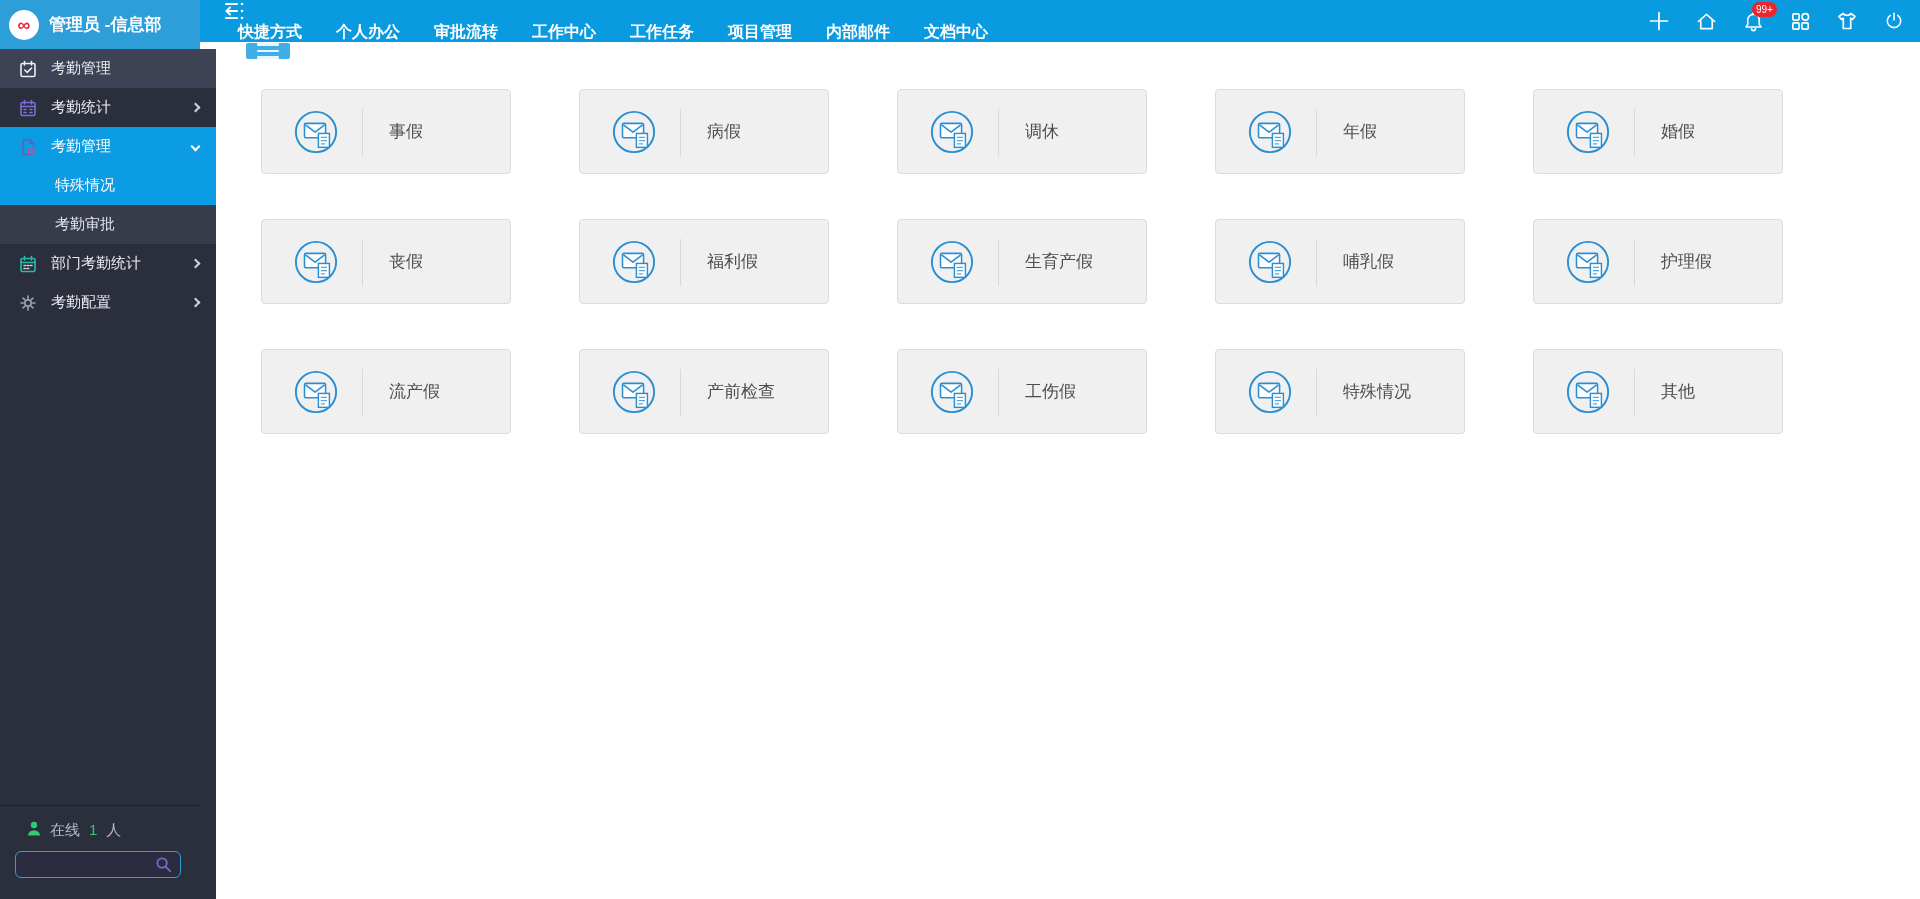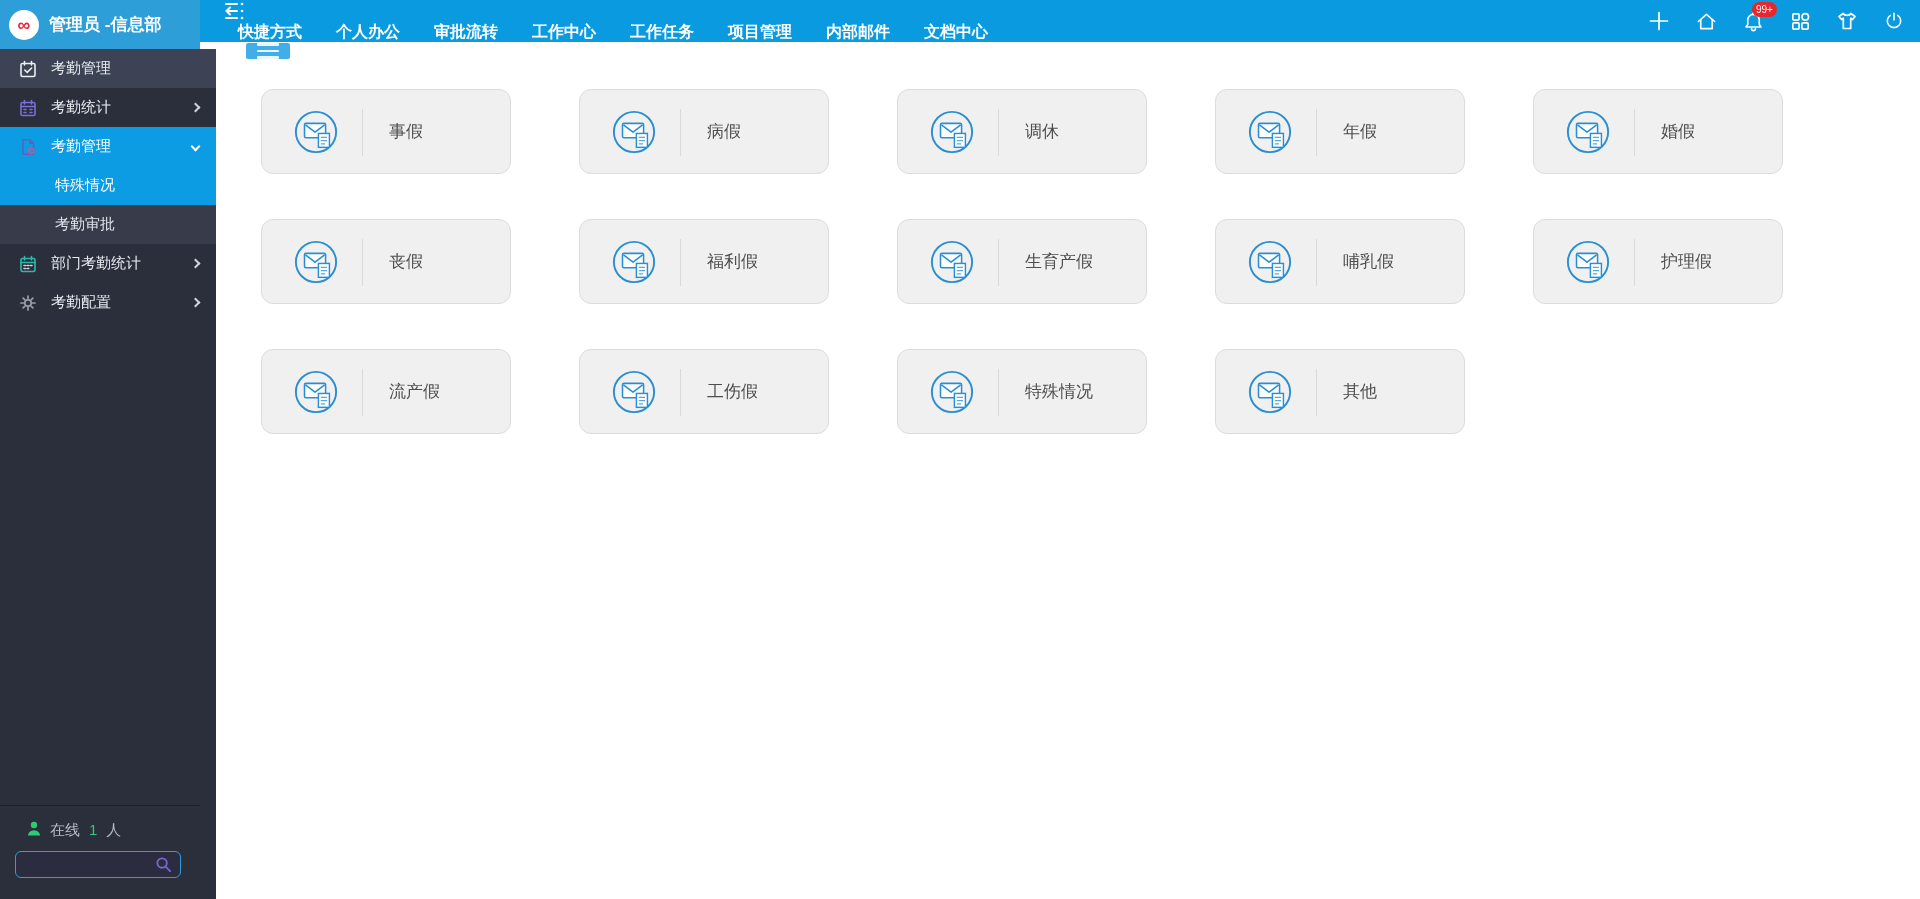--- a/index.html
+++ b/index.html
@@ -63,21 +63,21 @@
     border:1px solid #2aa0d8; border-radius:6px; color:#dfe2ea; font-size:13px;
     padding:0 30px 0 10px; outline:none; }
   .search-icon { position:absolute; right:9px; top:5px; }
 
   
   .content { position:absolute; left:200px; top:42px; width:1720px; height:857px;
     background:#fff; overflow:hidden; }
   .cards { padding:47px 0 0 61px; width:1592px; display:flex; flex-wrap:wrap;
     column-gap:68px; row-gap:45px; }
   .card { position:relative; width:250px; height:85px; background:#f0f0f0;
-    border:1px solid #dcdcdc; border-radius:12px; cursor:pointer; }
+    border:1px solid #dcdcdc; border-radius:4px; cursor:pointer; }
   .card .cicon { position:absolute; left:31px; top:19px; }
   .card .vdiv { position:absolute; left:100px; top:19px; width:1px; height:47px; background:#d9d9d9; }
   .card .clb { position:absolute; left:127px; top:0; height:100%; display:flex;
     align-items:center; font-size:17px; color:#4d4d4d; white-space:nowrap; }
 </style>
 </head>
 <body>
 
 <div class="topbar">
   <div class="logo-block">
@@ -355,20 +355,31 @@
       </div>
       <div class="card">
         <span class="cicon"><svg viewBox="0 0 48 48" width="46" height="46">
             <circle cx="24" cy="24" r="21" fill="none" stroke="#2a8fd2" stroke-width="2"></circle>
             <rect x="12" y="15" width="22" height="15" rx="1.5" fill="#fcfdfe" stroke="#2a8fd2" stroke-width="1.6"></rect>
             <path d="M13 16.5 L23 24.2 L33 16.5" fill="none" stroke="#2a8fd2" stroke-width="1.6" stroke-linejoin="round"></path>
             <rect x="26.5" y="25.5" width="11.5" height="14.5" fill="#fff" stroke="#2a8fd2" stroke-width="1.5"></rect>
             <path d="M29 29.5 h6.5 M29 33 h6.5 M29 36.5 h4.5" stroke="#56a8dd" stroke-width="1.3" fill="none"></path>
           </svg></span>
         <span class="vdiv"></span>
+        <span class="clb">产前检查</span>
+      </div>
+      <div class="card">
+        <span class="cicon"><svg viewBox="0 0 48 48" width="46" height="46">
+            <circle cx="24" cy="24" r="21" fill="none" stroke="#2a8fd2" stroke-width="2"></circle>
+            <rect x="12" y="15" width="22" height="15" rx="1.5" fill="#fcfdfe" stroke="#2a8fd2" stroke-width="1.6"></rect>
+            <path d="M13 16.5 L23 24.2 L33 16.5" fill="none" stroke="#2a8fd2" stroke-width="1.6" stroke-linejoin="round"></path>
+            <rect x="26.5" y="25.5" width="11.5" height="14.5" fill="#fff" stroke="#2a8fd2" stroke-width="1.5"></rect>
+            <path d="M29 29.5 h6.5 M29 33 h6.5 M29 36.5 h4.5" stroke="#56a8dd" stroke-width="1.3" fill="none"></path>
+          </svg></span>
+        <span class="vdiv"></span>
         <span class="clb">工伤假</span>
       </div>
       <div class="card">
         <span class="cicon"><svg viewBox="0 0 48 48" width="46" height="46">
             <circle cx="24" cy="24" r="21" fill="none" stroke="#2a8fd2" stroke-width="2"></circle>
             <rect x="12" y="15" width="22" height="15" rx="1.5" fill="#fcfdfe" stroke="#2a8fd2" stroke-width="1.6"></rect>
             <path d="M13 16.5 L23 24.2 L33 16.5" fill="none" stroke="#2a8fd2" stroke-width="1.6" stroke-linejoin="round"></path>
             <rect x="26.5" y="25.5" width="11.5" height="14.5" fill="#fff" stroke="#2a8fd2" stroke-width="1.5"></rect>
             <path d="M29 29.5 h6.5 M29 33 h6.5 M29 36.5 h4.5" stroke="#56a8dd" stroke-width="1.3" fill="none"></path>
           </svg></span>

